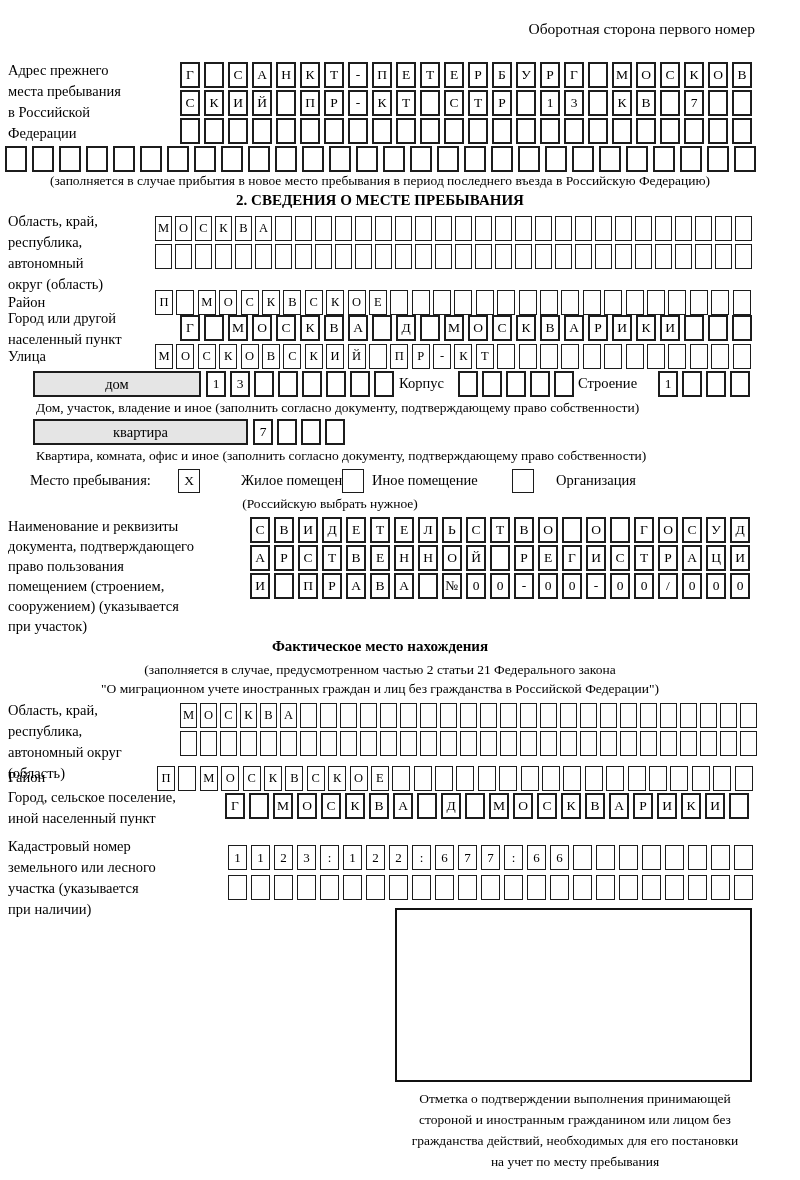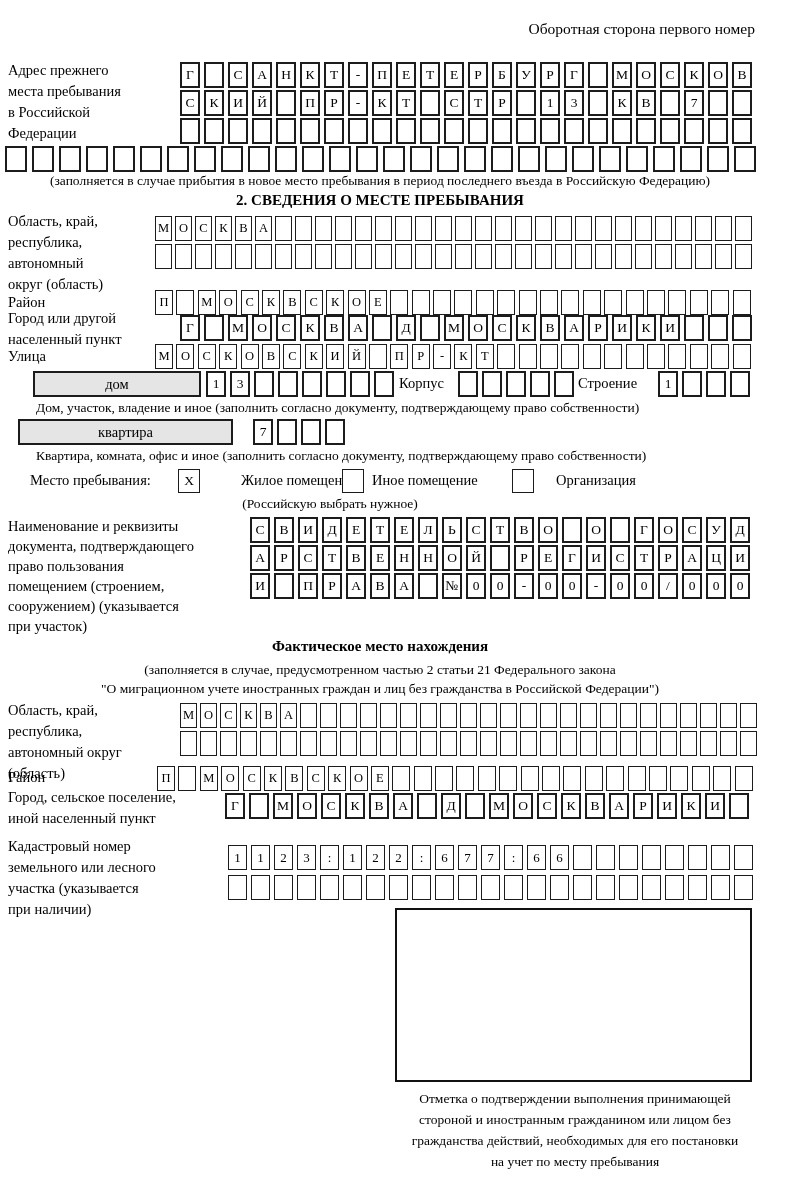--- a/index.html
+++ b/index.html
@@ -331,21 +331,21 @@
     </div>
   <div class="abs optlbl" style="left:578px;top:375px;">Строение</div>
   <div class="abs boxrow r-lg" style="left:658px;top:371px;">
       <span class="cbox">1</span>
       <span class="cbox"></span>
       <span class="cbox"></span>
       <span class="cbox"></span>
     </div>
   <div class="abs caption" style="left:36px;top:400px;">Дом, участок, владение и иное (заполнить согласно документу, подтверждающему право собственности)</div>
 
-  <div class="abs widebox" style="left:18px;top:419px;width:215px;">квартира</div>
+  <div class="abs widebox" style="left:33px;top:419px;width:215px;">квартира</div>
   <div class="abs boxrow r-lg" style="left:253px;top:419px;">
       <span class="cbox">7</span>
       <span class="cbox"></span>
       <span class="cbox"></span>
       <span class="cbox"></span>
     </div>
   <div class="abs caption" style="left:36px;top:448px;">Квартира, комната, офис и иное (заполнить согласно документу, подтверждающему право собственности)</div>
 
   <div class="abs optlbl" style="left:6px;top:472px;margin-left:24px;">Место пребывания:</div>
   <div class="abs chk" style="left:178px;top:469px;">X</div>

